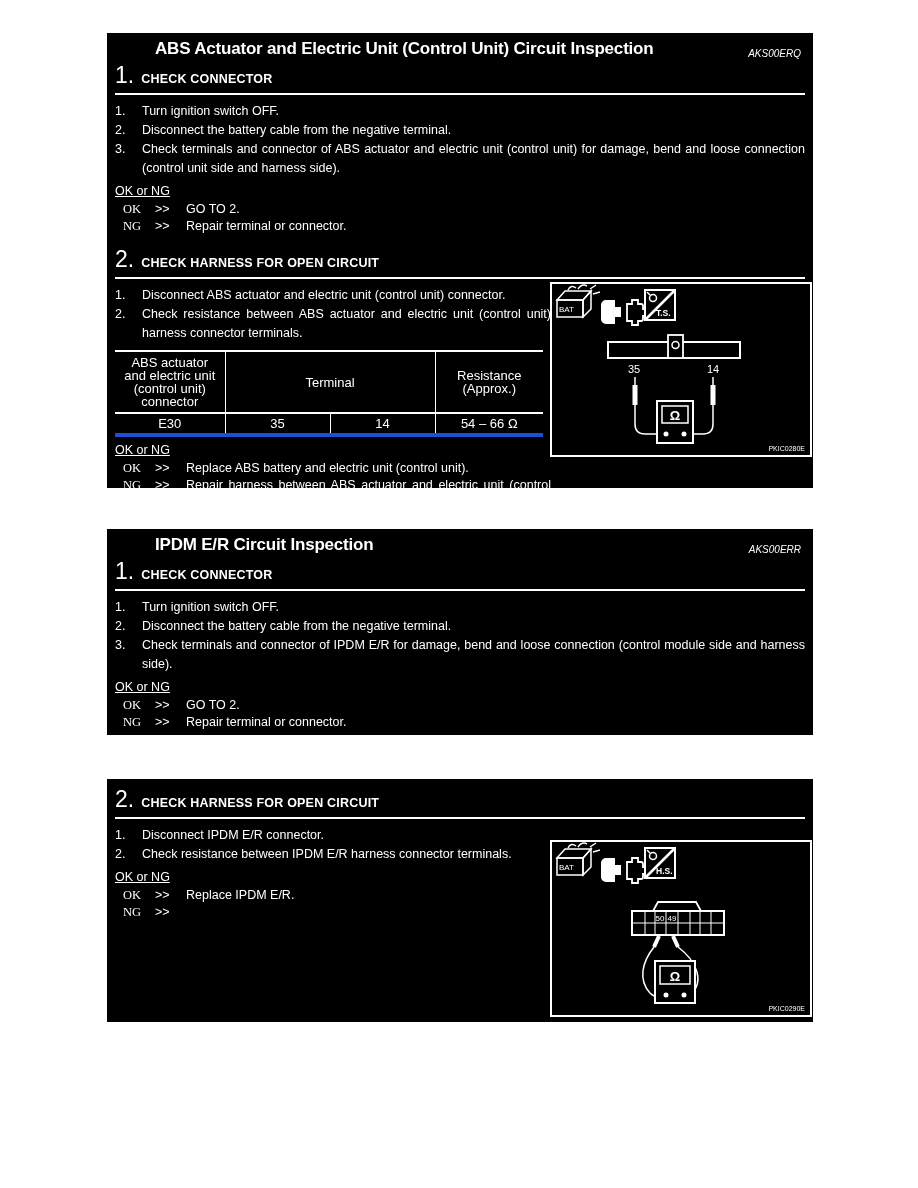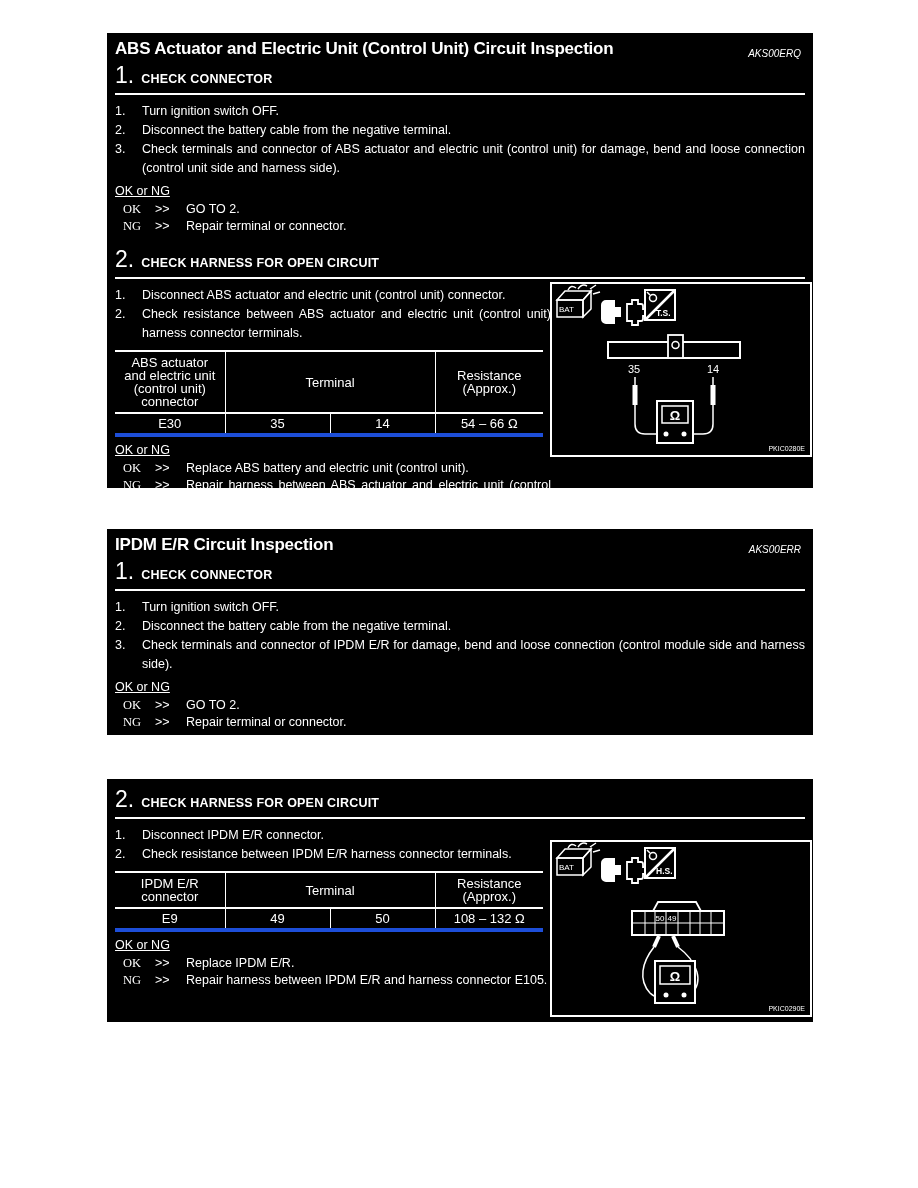--- a/index.html
+++ b/index.html
@@ -10,21 +10,21 @@
   }
   .panel {
     position:absolute; left:107px; width:706px; background:#000000;
     padding:4px 8px; overflow:hidden;
   }
   #panel1 { top:33px;  height:455px; }
   #panel2 { top:529px; height:206px; }
   #panel3 { top:779px; height:243px; }
 
   .title-row { display:flex; justify-content:space-between; align-items:flex-start; margin-top:2px; }
-  .panel-title { font-size:17px; font-weight:bold; letter-spacing:-0.2px; }
+  .panel-title { font-size:17px; font-weight:bold; letter-spacing:-0.2px;margin-left:40px; }
   .panel-code  { font-size:10px; font-style:italic; margin-top:9px; flex:none; padding-right:4px; }
 
   .step-head { display:flex; align-items:baseline; margin-top:3px; }
   .step-num  { font-size:23px; font-weight:400; }
   .step-title{ font-size:12.5px; font-weight:bold; margin-left:7px; letter-spacing:0.2px; }
   .rule { height:2px; background:#ffffff; margin-top:4px; }
 
   .steps { margin-top:7px; }
   .li { display:flex; font-size:12.5px; line-height:19px; }
   .li-num  { width:27px; flex:none; }
@@ -264,53 +264,31 @@
         <div class="li">
           <span class="li-num">1.</span>
           <span class="li-text">Disconnect IPDM E/R connector.</span>
         </div>
         <div class="li">
           <span class="li-num">2.</span>
           <span class="li-text">Check resistance between IPDM E/R harness connector terminals.</span>
         </div>
       </div>
 
-      <table class="spec">
-        <colgroup>
-            <col style="width:110px">
-            <col style="width:105px">
-            <col style="width:105px">
-            <col style="width:108px">
-          </colgroup>
-        <tbody>
-            <tr>
-          <th>IPDM E/R connector</th>
-          <th colspan="2">Terminal</th>
-          <th>Resistance (Approx.)</th>
-        </tr>
-        <tr>
-          <td>E9</td>
-          <td>49</td>
-          <td>50</td>
-          <td>108 – 132 Ω</td>
-        </tr>
-      </tbody>
-        </table>
 
       <div><span class="okng">OK or NG</span></div>
       <div class="results">
         <div class="res">
           <span class="res-label">OK</span>
           <span class="res-arrow">&gt;&gt;</span>
           <span class="res-text">Replace IPDM E/R.</span>
         </div>
         <div class="res">
           <span class="res-label">NG</span>
           <span class="res-arrow">&gt;&gt;</span>
-          <span class="res-text">Repair harness between IPDM E/R and harness connector E105.</span>
         </div>
       </div>
     </div>
 
     <div class="figure" id="fig2">
       <svg viewBox="0 0 262 177" width="262" height="177">
         <rect x="1" y="1" width="260" height="175" fill="none" stroke="#fff" stroke-width="2"></rect>
 
         <g stroke="#fff" fill="none" stroke-width="1.5">
           <polygon points="7,18 15,9 41,9 33,18"></polygon>

